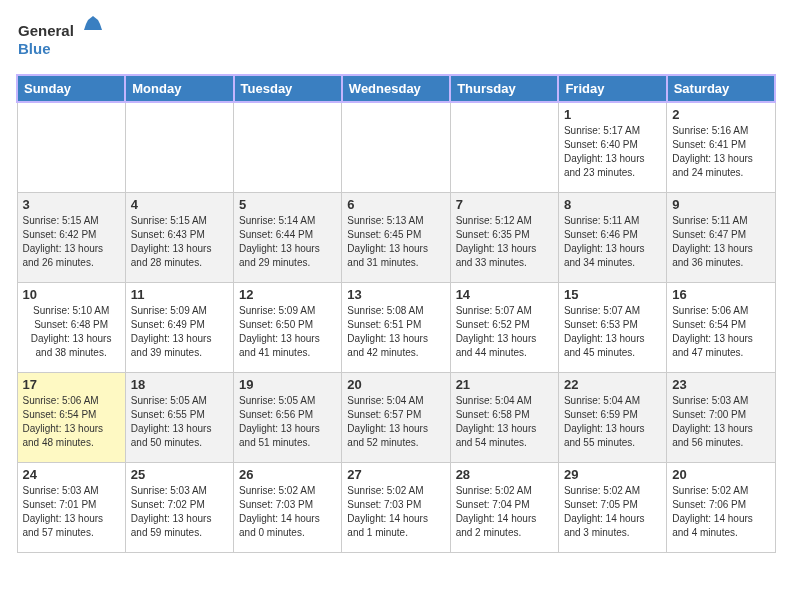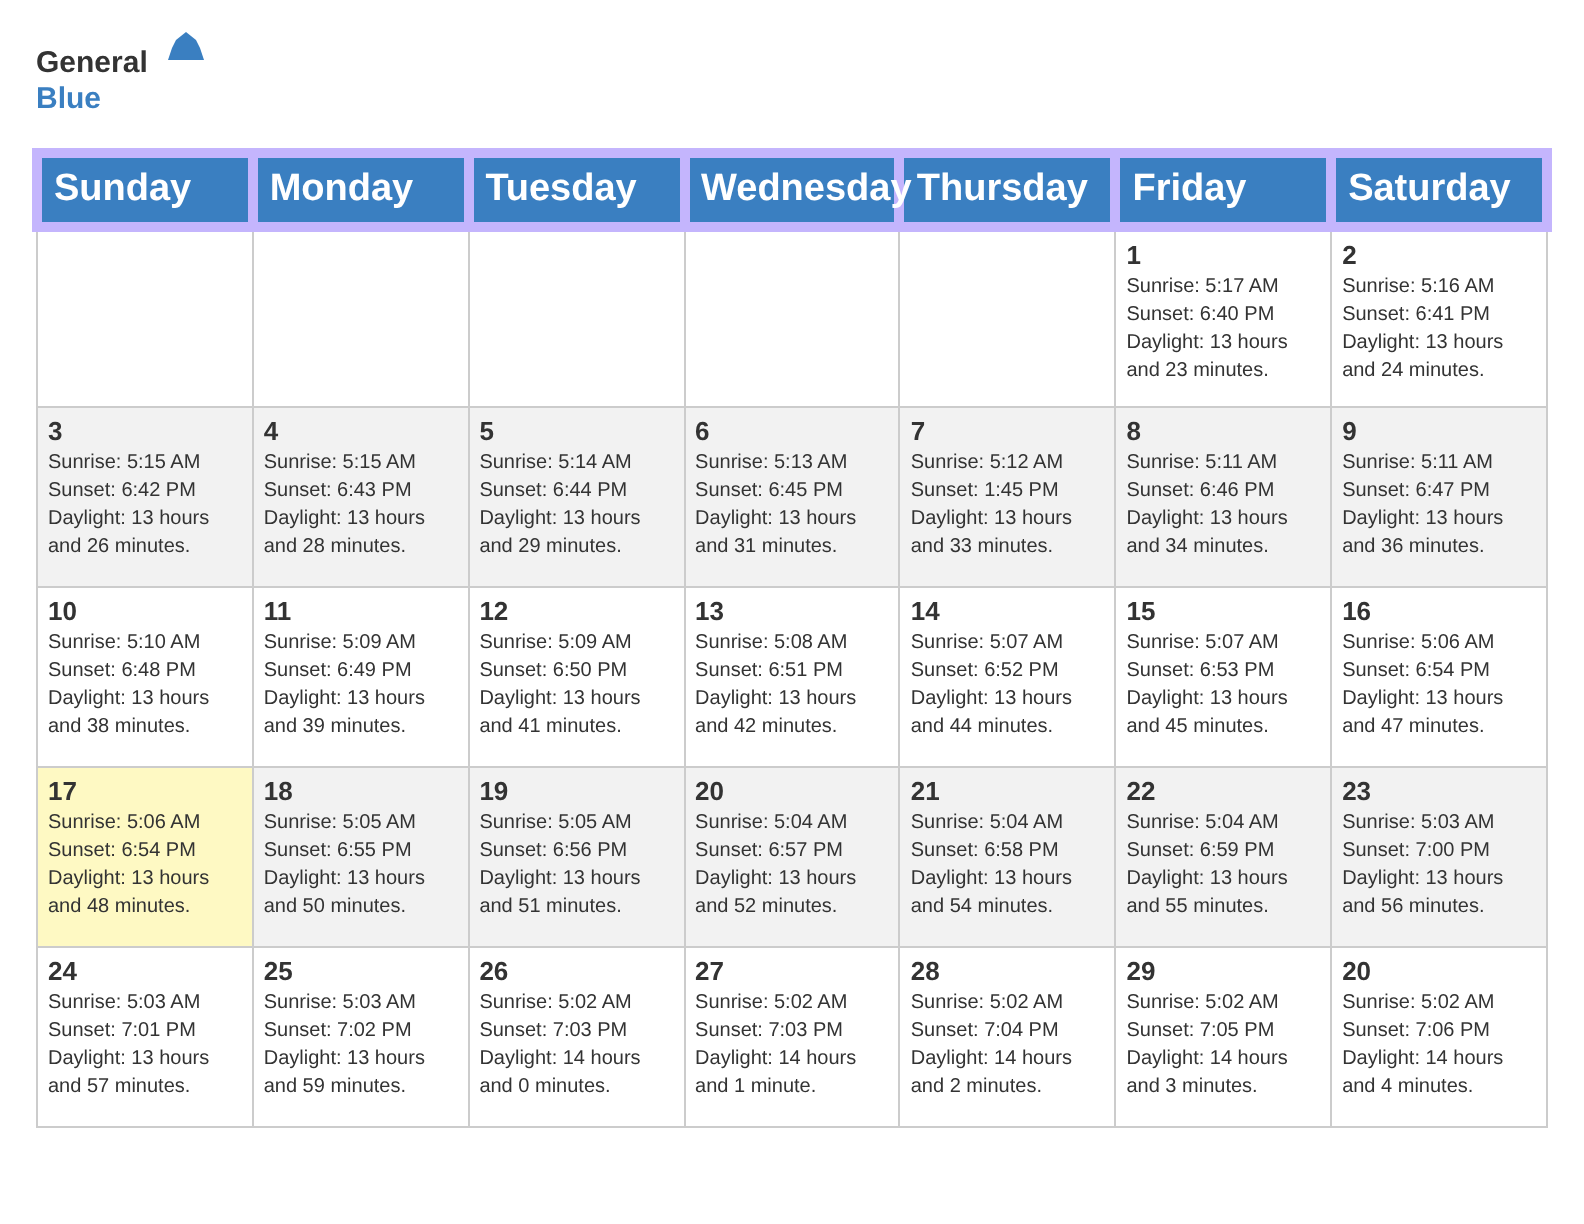--- a/index.html
+++ b/index.html
@@ -33,22 +33,22 @@
     .calendar-table {
       width: 100%;
       border-collapse: collapse;
       table-layout: fixed;
     }
     .calendar-table th {
       background-color: #3a7fc1;
       color: #fff;
       text-align: left;
       padding: 5px 6px;
-      font-size: 19px;
-      border: 5px solid #c4b5fd;
+      font-size: 13px;
+      border: 2px solid #c4b5fd;
     }
     .calendar-table td {
       vertical-align: top;
       padding: 4px 5px;
       border: 1px solid #ccc;
       font-size: 10.5px;
       color: #333;
       height: 90px;
       background: #fff;
     }
@@ -153,21 +153,21 @@
         <td style="background: rgb(242, 242, 242);">
           <span class="day-number">6</span>
           <div class="day-info" style="white-space: pre-line;">Sunrise: 5:13 AM
 Sunset: 6:45 PM
 Daylight: 13 hours
 and 31 minutes.</div>
         </td>
         <td style="background: rgb(242, 242, 242);">
           <span class="day-number">7</span>
           <div class="day-info" style="white-space: pre-line;">Sunrise: 5:12 AM
-Sunset: 1:45 PM
+Sunset: 6:35 PM
 Daylight: 13 hours
 and 33 minutes.</div>
         </td>
         <td style="background: rgb(242, 242, 242);">
           <span class="day-number">8</span>
           <div class="day-info" style="white-space: pre-line;">Sunrise: 5:11 AM
 Sunset: 6:46 PM
 Daylight: 13 hours
 and 34 minutes.</div>
         </td>
@@ -175,21 +175,21 @@
           <span class="day-number">9</span>
           <div class="day-info" style="white-space: pre-line;">Sunrise: 5:11 AM
 Sunset: 6:47 PM
 Daylight: 13 hours
 and 36 minutes.</div>
         </td>
       </tr>
       <tr>
         <td>
           <span class="day-number">10</span>
-          <div class="day-info" style="white-space: pre-line;">Sunrise: 5:10 AM
+          <div class="day-info" style="white-space: pre-line; text-align: center;">Sunrise: 5:10 AM
 Sunset: 6:48 PM
 Daylight: 13 hours
 and 38 minutes.</div>
         </td>
         <td>
           <span class="day-number">11</span>
           <div class="day-info" style="white-space: pre-line;">Sunrise: 5:09 AM
 Sunset: 6:49 PM
 Daylight: 13 hours
 and 39 minutes.</div>

